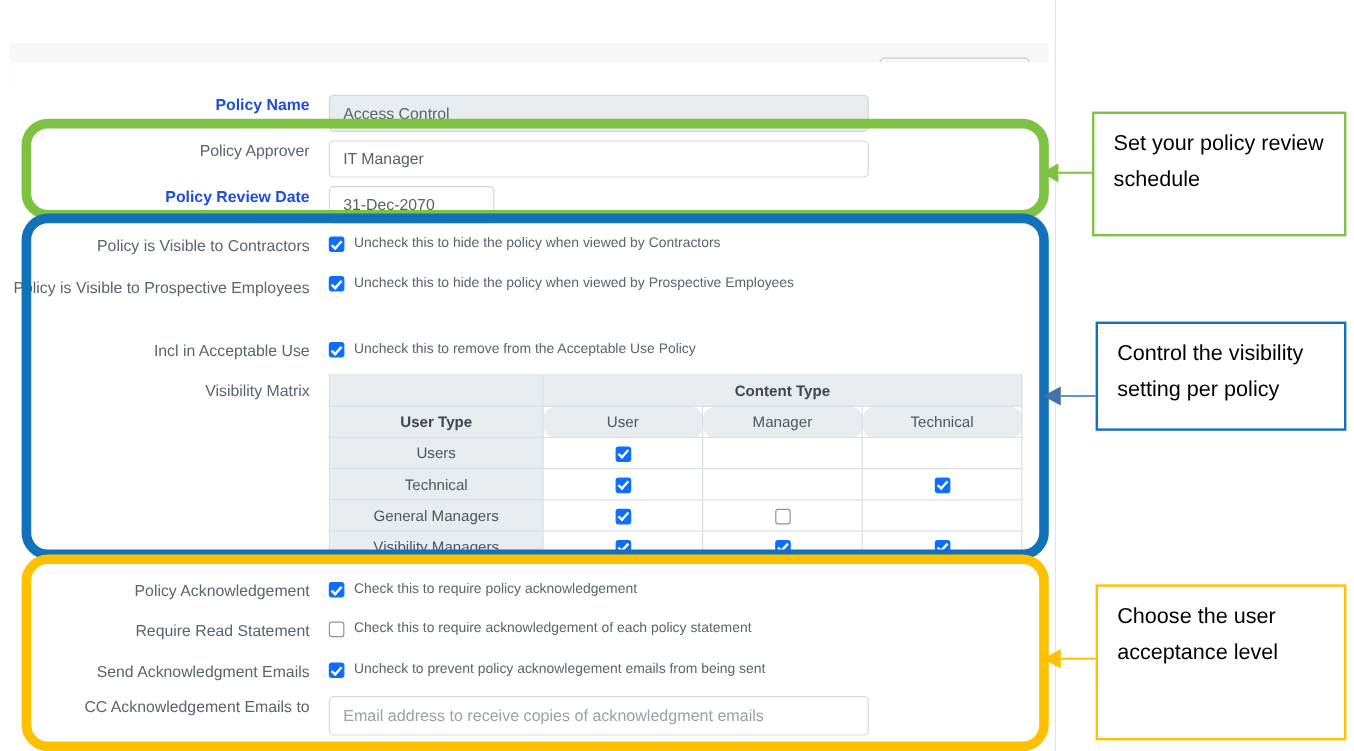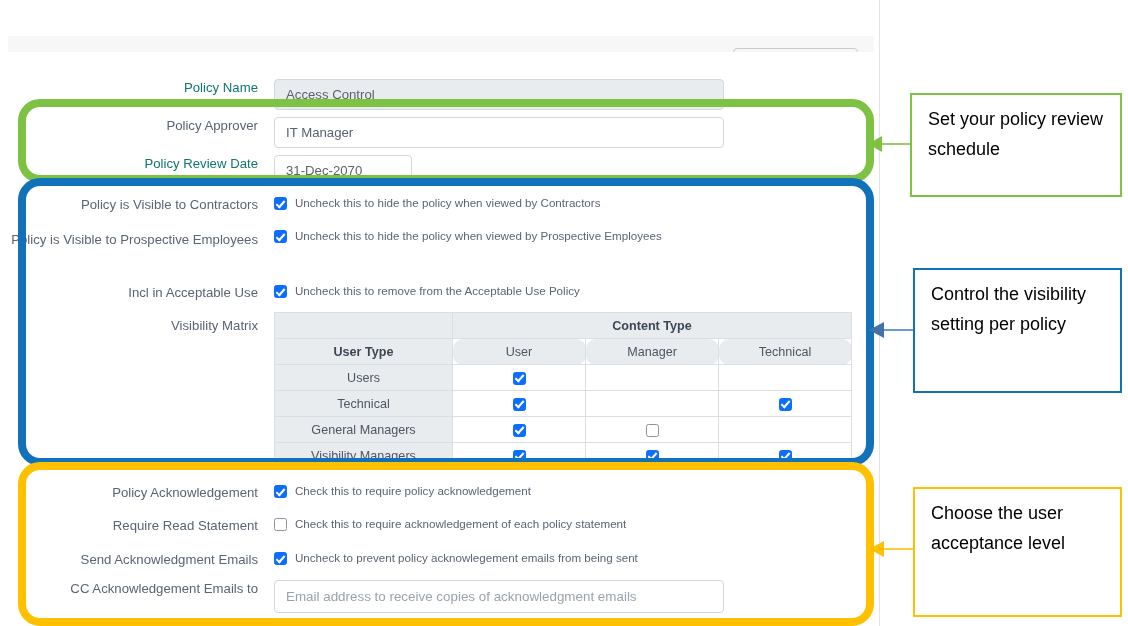--- a/index.html
+++ b/index.html
@@ -45,21 +45,21 @@
 
   .form-body{position:absolute;left:8px;top:52px;right:0;bottom:0;background:#fff;}
 
   
   .row{position:absolute;left:0;width:872px;}
   .lbl{
     position:absolute;left:0;top:0;width:250px;
     text-align:right;font-size:13.2px;color:#5a6472;
     line-height:17px;
   }
-  .lbl.bold{font-weight:normal;color:#0f766e;}
+  .lbl.bold{font-weight:bold;color:#1d4ed8;}
   .ctl{position:absolute;left:266px;top:0;}
 
   input.text{
     box-sizing:border-box;height:31px;
     border:1px solid #d3d8dd;border-radius:4px;
     padding:0 11px;font-size:13.2px;color:#58616d;
     background:#ffffff;
     font-family:"Liberation Sans", sans-serif;
     outline:none;
   }
@@ -112,21 +112,21 @@
   .ring.blue{left:18px;top:178px;width:856px;height:288px;border:8px solid #1172ba;}
   .ring.amber{left:18px;top:462px;width:856px;height:164px;border:8px solid #ffc000;}
 
   
   .callout{
     position:absolute;box-sizing:border-box;background:#ffffff;
     font-size:18px;line-height:30px;color:#000000;
     padding:9px 14px 20px 16px;
   }
   .callout.green{left:910px;top:93px;width:212px;height:104px;border:2px solid #7dc242;}
-  .callout.blue{left:913px;top:268px;width:209px;height:125px;border:2px solid #1172ba;}
+  .callout.blue{left:913px;top:268px;width:209px;height:91px;border:2px solid #1172ba;}
   .callout.amber{left:913px;top:487px;width:209px;height:130px;border:2px solid #ffc000;}
 
   .arrow{position:absolute;pointer-events:none;}
 </style>
 </head>
 <body>
 
 <div id="root">
 
   <div class="panel">

